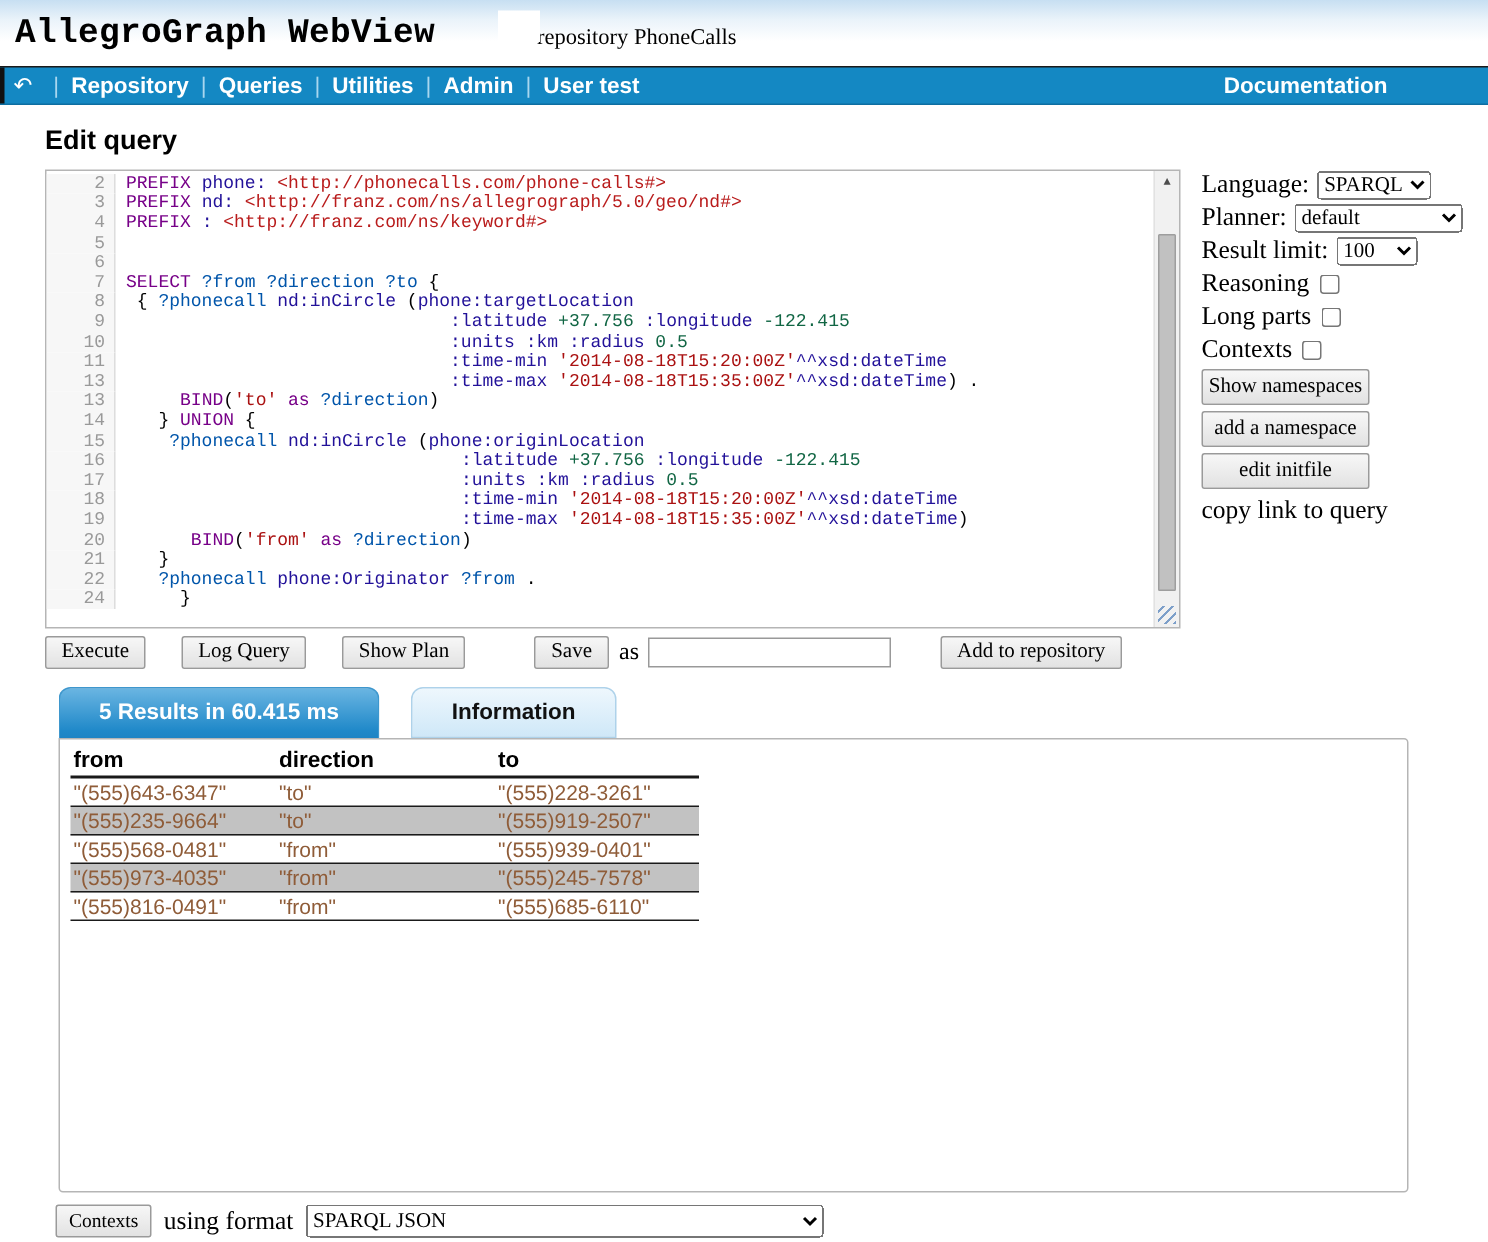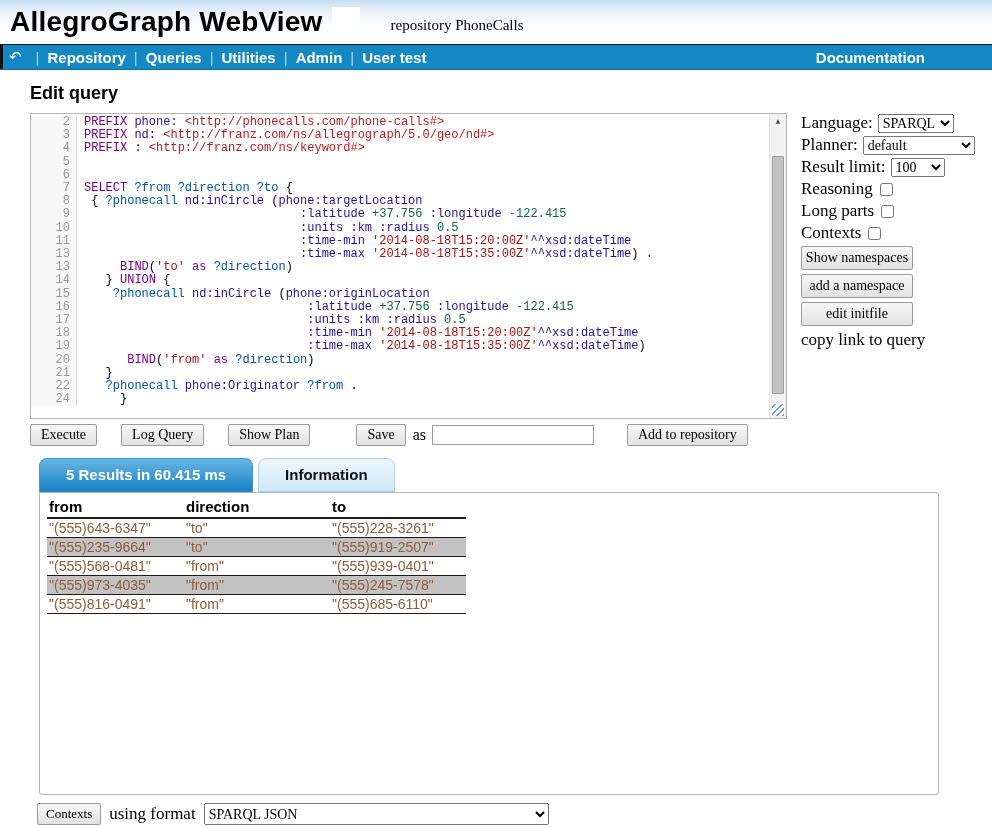--- a/index.html
+++ b/index.html
@@ -3,22 +3,22 @@
 <meta charset="utf-8">
 <style>
   * { box-sizing: border-box; }
   html,body { margin:0; padding:0; background:#fff; width:992px; }
   body { font-family:"Liberation Serif", serif; color:#000; }
 
   
   .top-header { position:relative; height:44px;
     background:linear-gradient(180deg,#c7dff2 0%, #eaf3fa 30%, #ffffff 62%);
     display:flex; align-items:center; }
-  .app-title { font-family:Liberation Sans, sans-serif; font-weight:bold;
-    font-size:28px; margin-left:10px; letter-spacing:0.2px; }
+  .app-title { font-family:Liberation Mono, monospace; font-weight:bold;
+    font-size:23px; margin-left:10px; letter-spacing:0.2px; }
   .header-box { position:absolute; left:332px; top:7px; width:28px; height:21px; background:#fff; }
   .repo-label { font-size:15px; margin-left:68px; margin-top:6px; }
 
   
   .navbar { height:26px; background:#1488c3; border-top:1px solid #1a1a1a;
     border-bottom:1px solid #0d6ea1; display:flex; align-items:center;
     font-family:"Liberation Sans", sans-serif; font-weight:bold; font-size:15px; color:#fff; }
   .nav-edge { width:3px; height:100%; background:#111; flex:none; }
   .back-arrow { font-size:15px; font-weight:normal; margin:0 6px 0 6px; cursor:pointer; }
   .nav-sep { color:#a8d7ef; font-weight:normal; margin:0 8px; }
@@ -83,21 +83,21 @@
     font-family:"Liberation Serif", serif; font-size:13px; }
   .btn-add { margin-left:33px; }
 
   
   .tabs { margin:12px 0 0 9px; display:flex; position:relative; z-index:2; }
   .tab { font-family:"Liberation Sans", sans-serif; font-weight:bold; font-size:15px;
     padding:7px 26px 8px 26px; border-radius:8px 8px 0 0; cursor:pointer; }
   .tab-active { color:#fff; background:linear-gradient(#6ab5e2,#2089c9 85%,#1e84c4);
     border:1px solid #3e97cd; border-bottom:none; }
   .tab-inactive { color:#111; background:linear-gradient(#eef7fd,#cfe8f8);
-    border:1px solid #aed2ea; margin-left:5px; }
+    border:1px solid #aed2ea; margin-left:21px; }
 
   
   .results-panel { position:relative; z-index:1; margin-left:9px; width:900px; height:303px;
     border:1px solid #b5b5b5; border-radius:0 3px 3px 3px; background:#fff; overflow:hidden; }
   .results-table { border-collapse:collapse; margin:3px 0 0 7px;
     font-family:"Liberation Sans", sans-serif; }
   .results-table th { text-align:left; font-size:15px; font-weight:bold;
     padding:2px 10px 2px 2px; border-bottom:2px solid #1a1a1a; }
   .results-table th:nth-child(1) { width:137px; }
   .results-table th:nth-child(2) { width:146px; }

